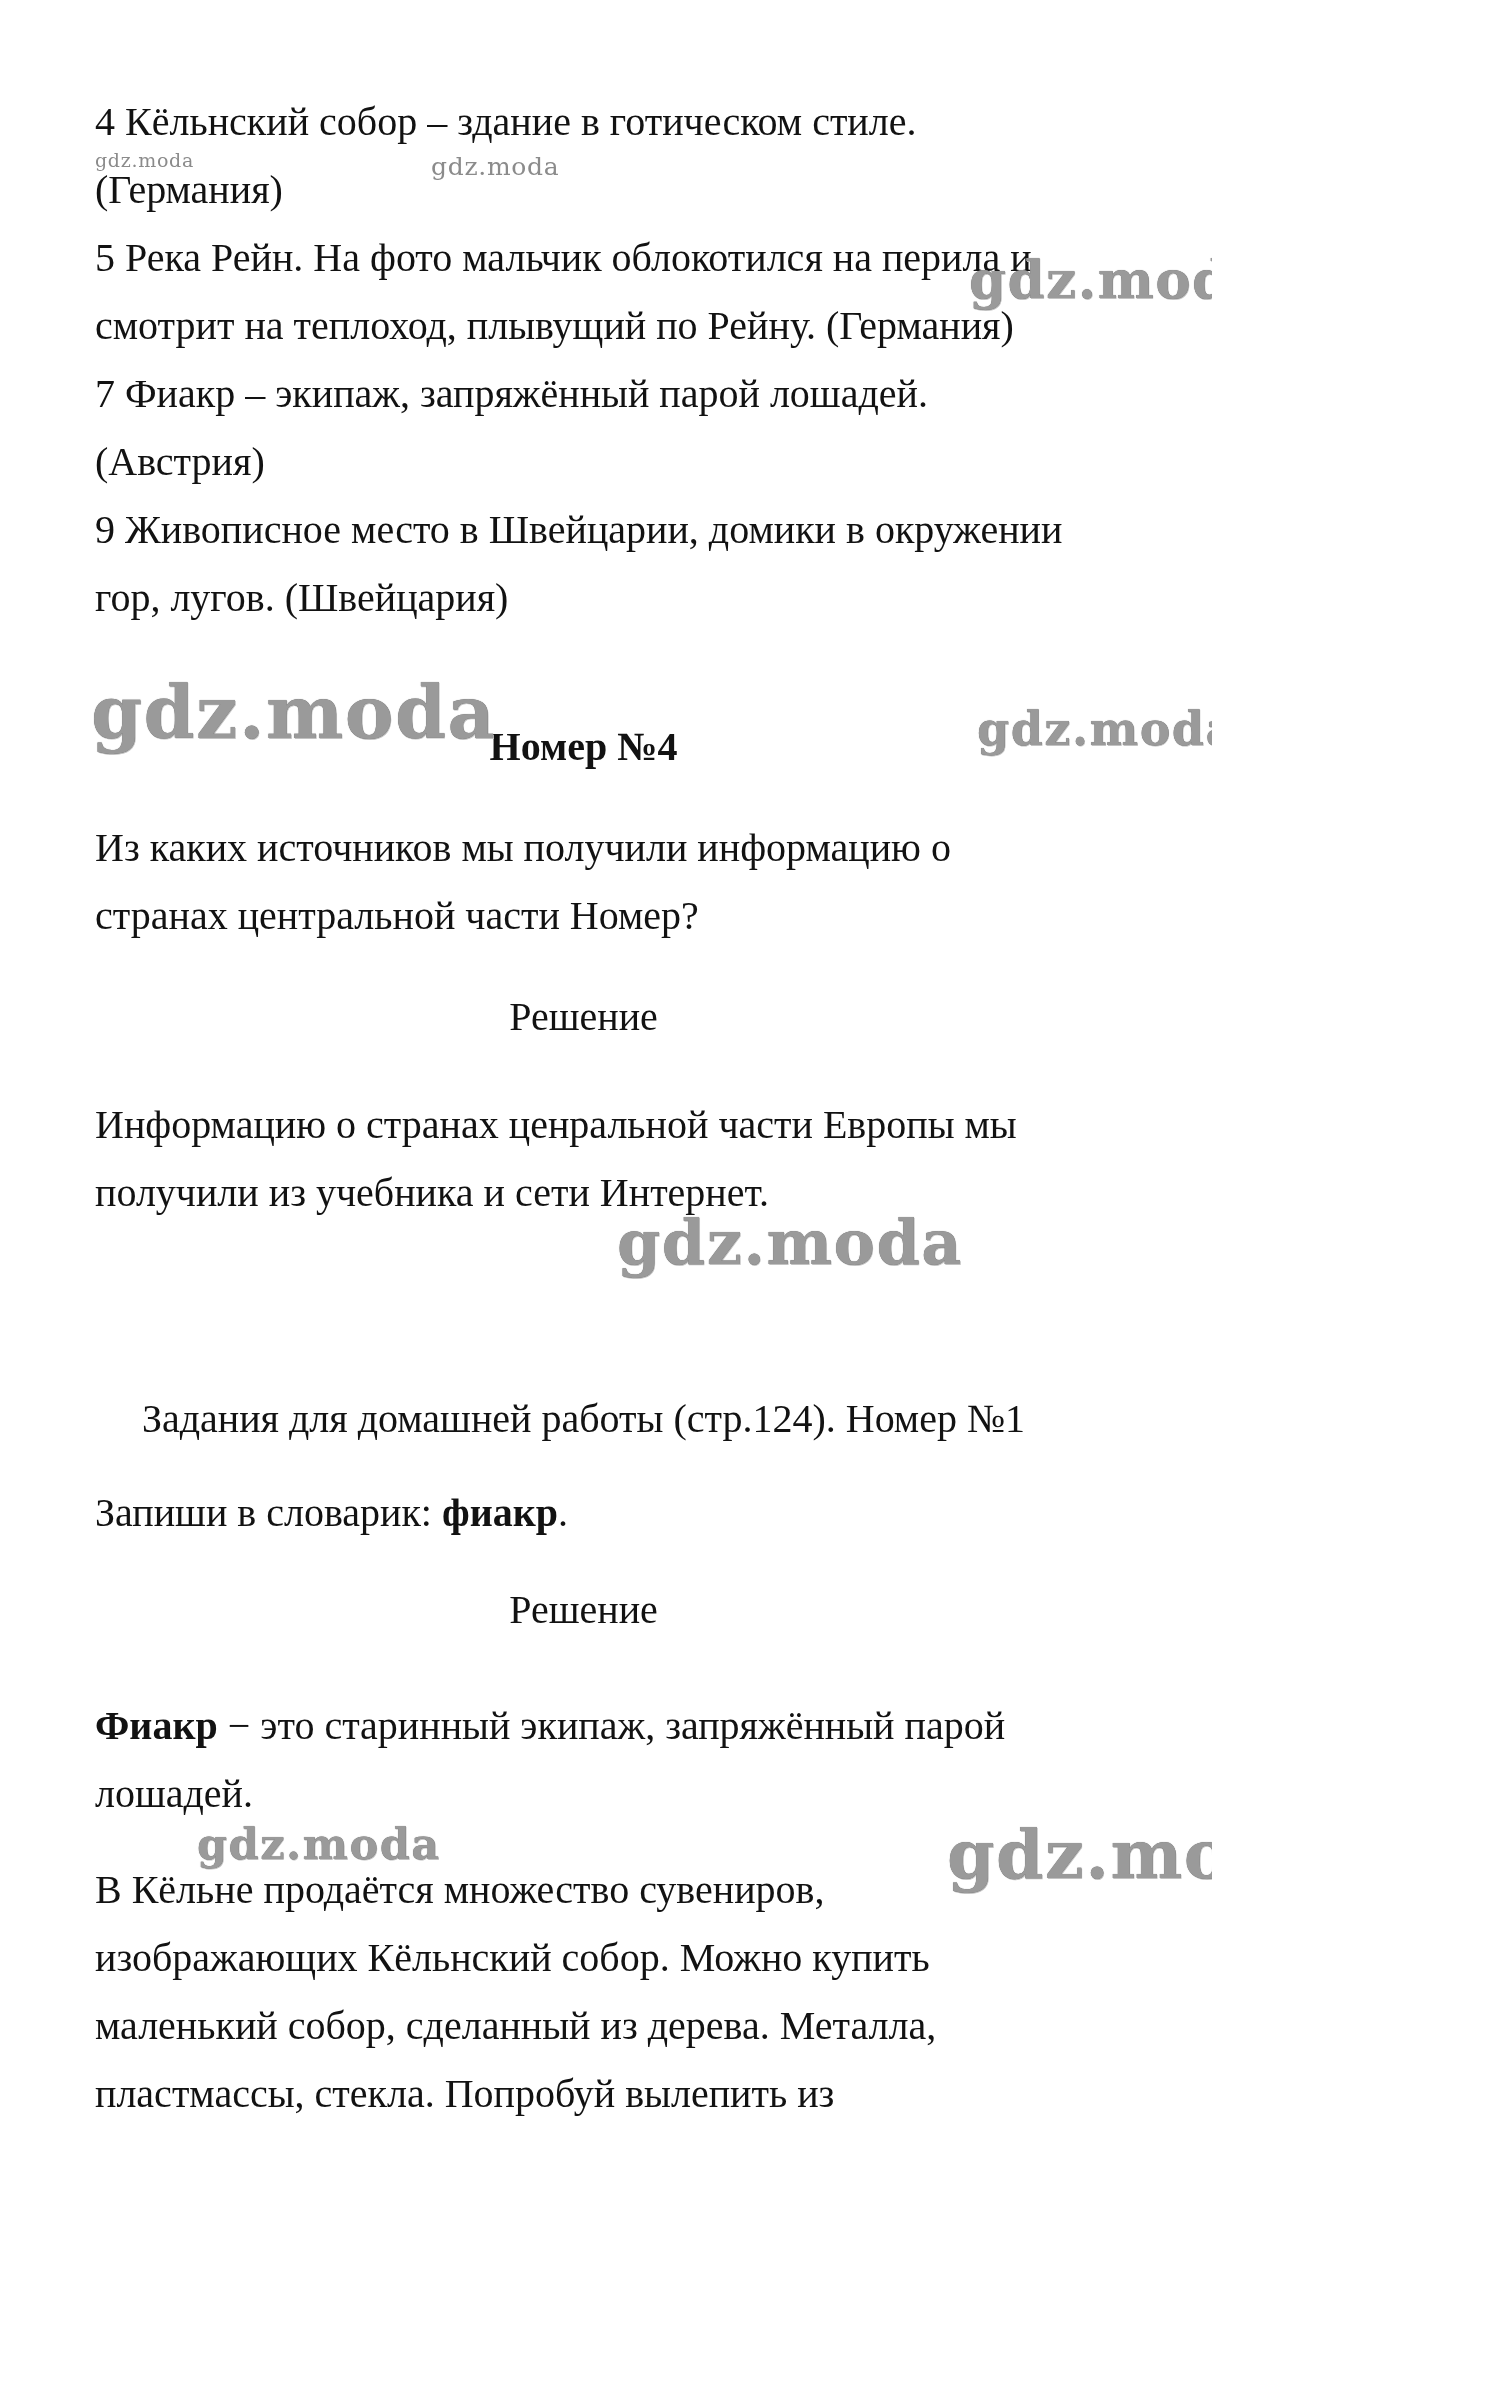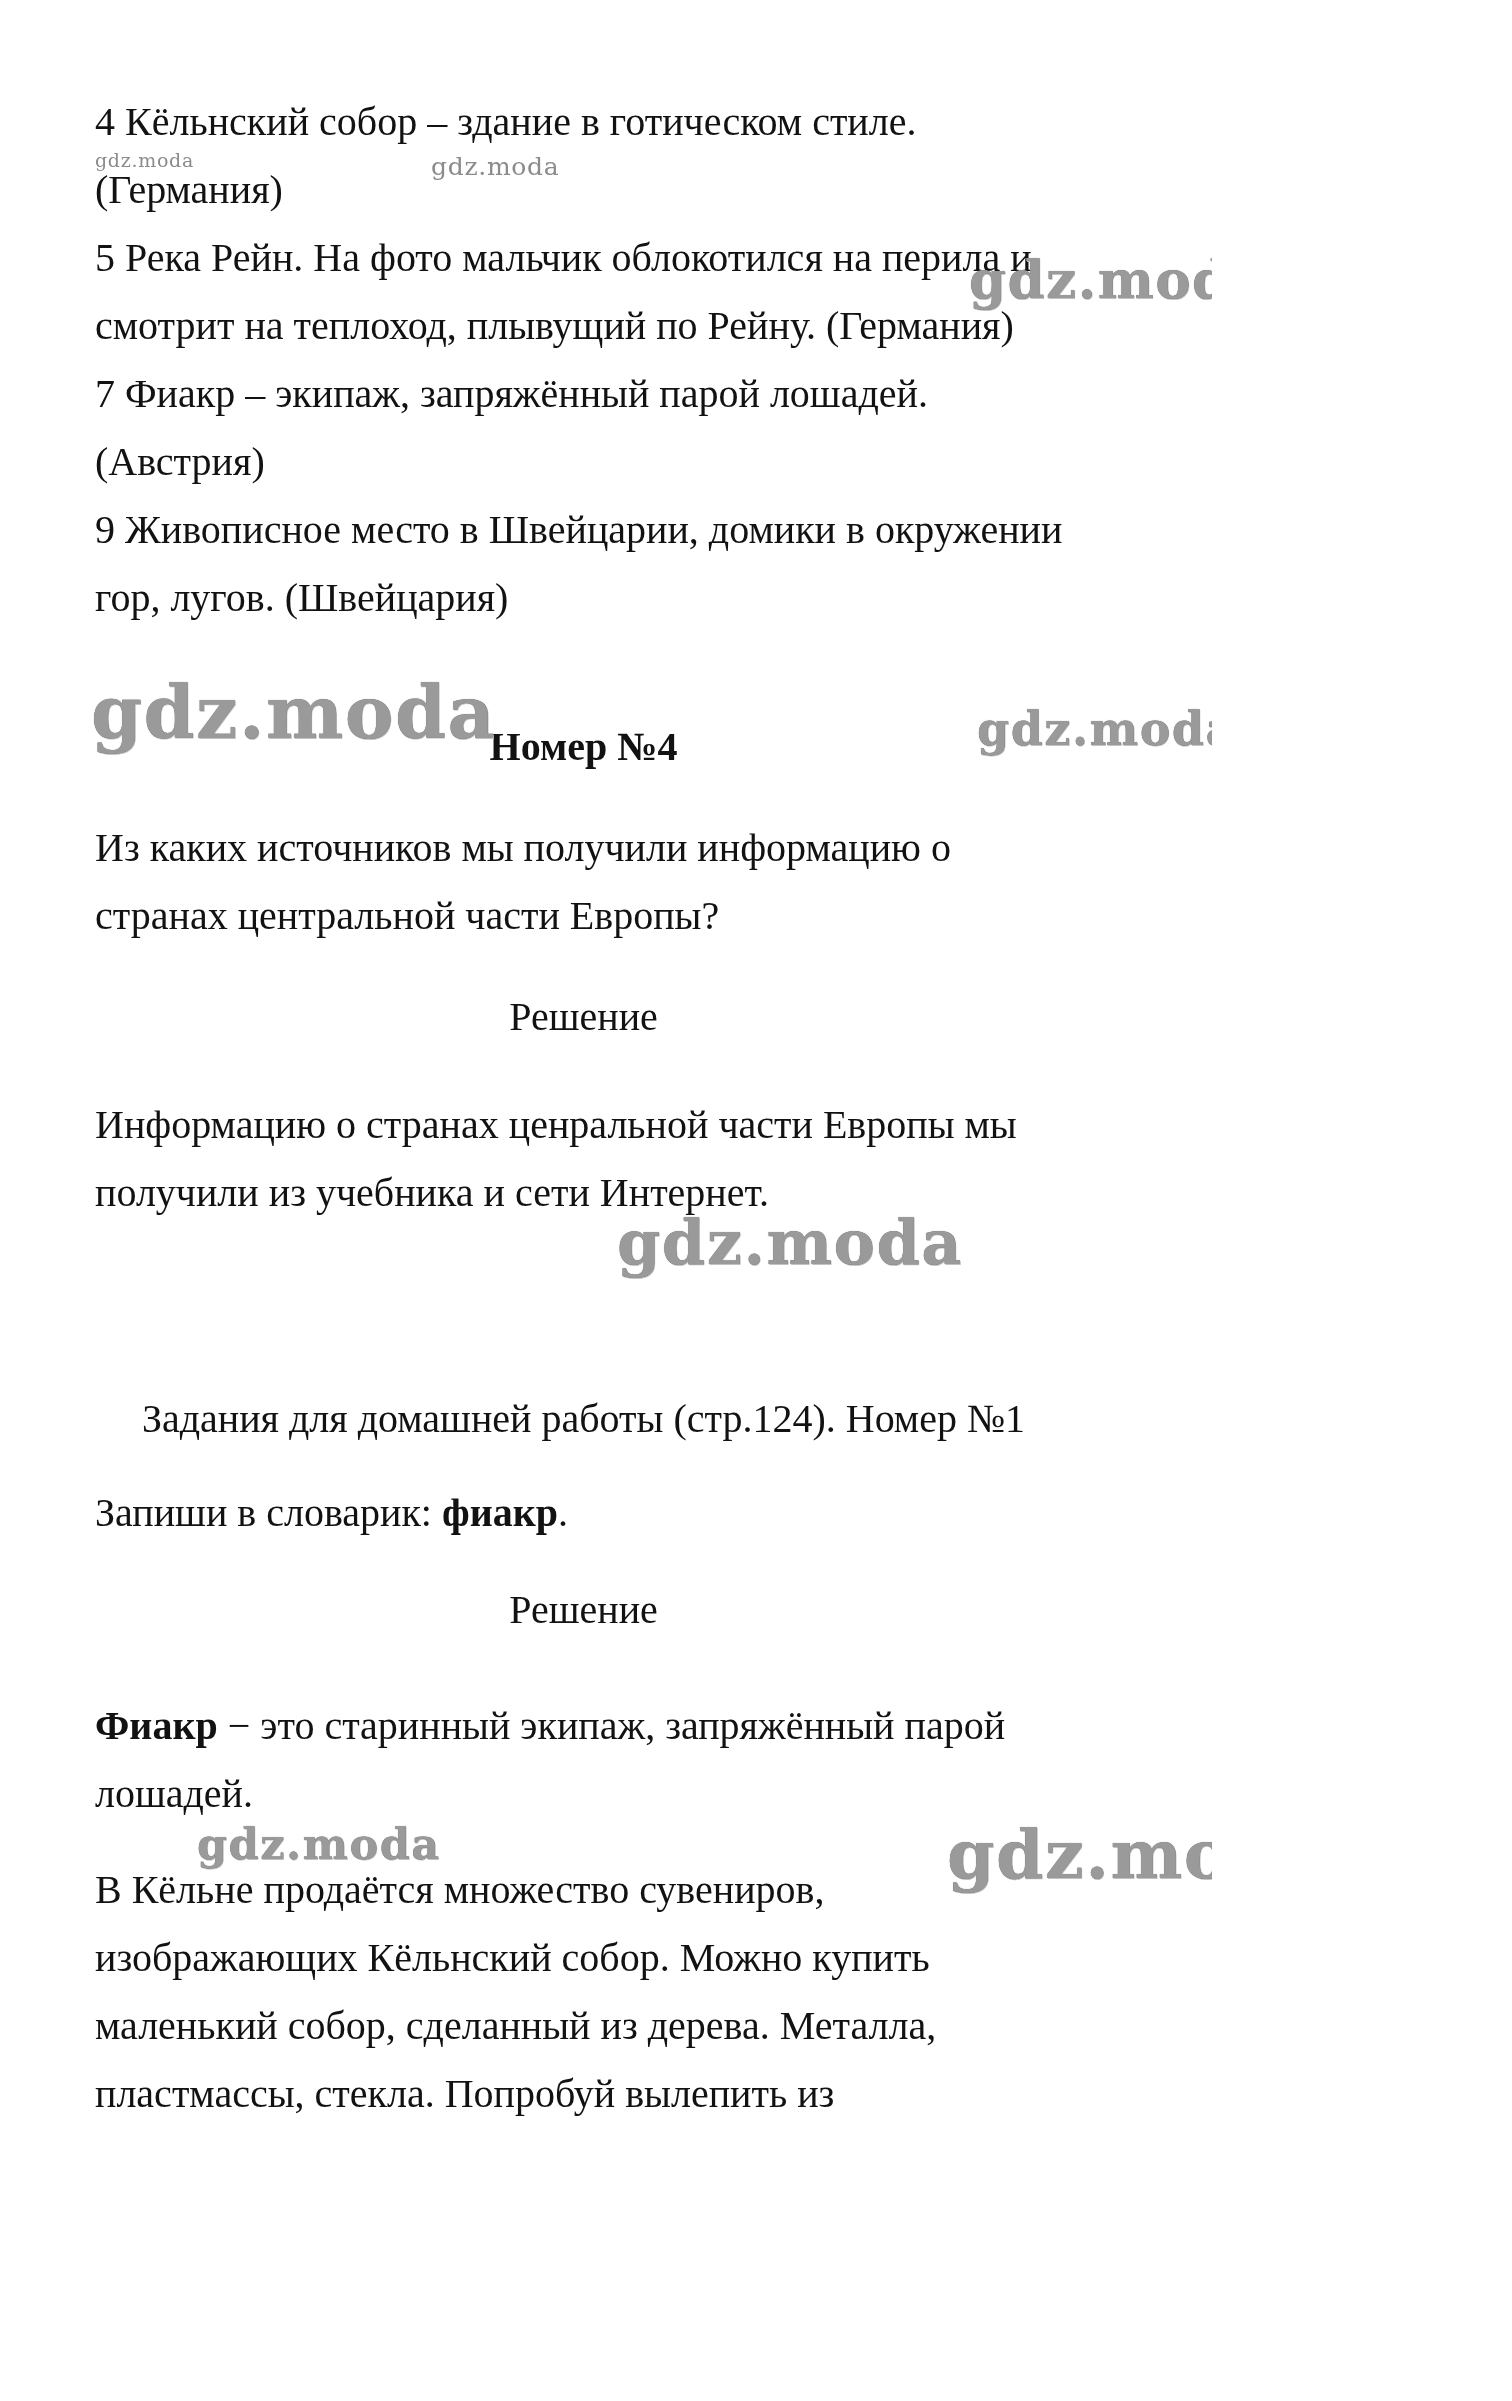--- a/index.html
+++ b/index.html
@@ -62,21 +62,21 @@
 <div class="page">
 
   <div class="answers">
     <p>4 Кёльнский собор – здание в готическом стиле. (Германия)</p>
     <p>5 Река Рейн. На фото мальчик облокотился на перила и смотрит на теплоход, плывущий по Рейну. (Германия)</p>
     <p>7 Фиакр – экипаж, запряжённый парой лошадей. (Австрия)</p>
     <p>9 Живописное место в Швейцарии, домики в окружении гор, лугов. (Швейцария)</p>
   </div>
 
   <p class="heading h-nomer4">Номер №4</p>
-  <p class="q-block">Из каких источников мы получили информацию о странах центральной части Европы?</p>
+  <p class="q-block">Из каких источников мы получили информацию о странах центральной части Номер?</p>
   <p class="heading h-reshenie1">Решение</p>
   <p class="a-block">Информацию о странах ценральной части Европы мы получили из учебника и сети Интернет.</p>
 
   <p class="heading h-hw1">Задания для домашней работы (стр.124). Номер №1</p>
   <p class="task-line"><span>Запиши в словарик: </span><strong>фиакр</strong><span>.</span></p>
   <p class="heading h-reshenie2">Решение</p>
   <p class="fiakr-line"><strong>Фиакр</strong><span> − это старинный экипаж, запряжённый парой лошадей.</span></p>
 
   <p class="hw2-block">В Кёльне продаётся множество сувениров, изображающих Кёльнский собор. Можно купить маленький собор, сделанный из дерева. Металла, пластмассы, стекла. Попробуй вылепить из</p>
 

